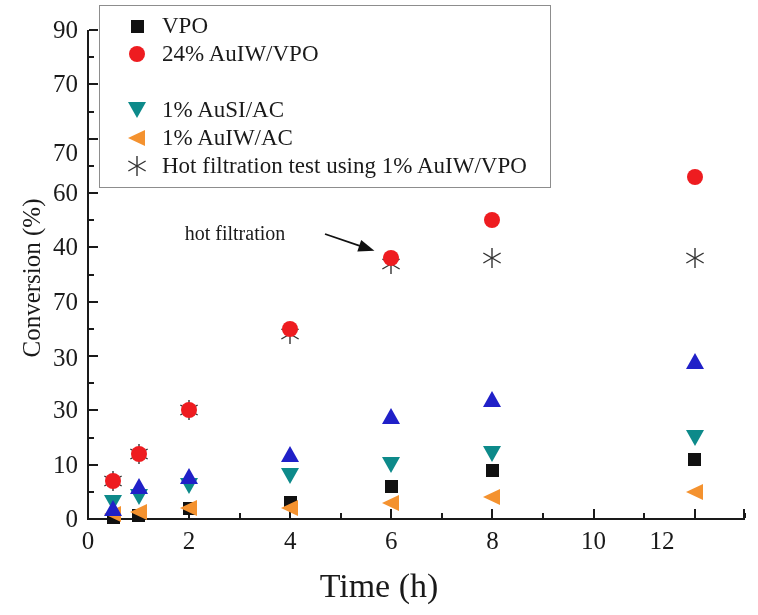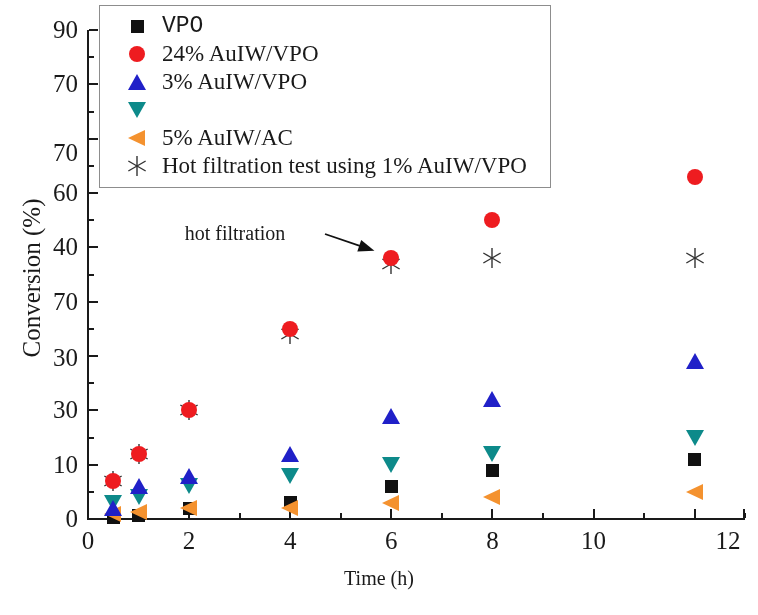--- a/index.html
+++ b/index.html
@@ -14,21 +14,21 @@
 
   .tick{position:absolute;background:#1a1a1a;}
   .xtick-major{width:2px;height:9px;top:509px;}
   .xtick-minor{width:2px;height:5px;top:513px;}
   .ytick-major{height:2px;width:9px;left:89px;}
   .ytick-minor{height:2px;width:5px;left:89px;}
 
   .xlab{position:absolute;top:527px;font-size:25px;line-height:28px;text-align:center;width:60px;}
   .ylab{position:absolute;font-size:25px;line-height:28px;text-align:right;width:60px;}
 
-  #x-title{position:absolute;left:0;top:567px;width:758px;text-align:center;font-size:20px;}
+  #x-title{position:absolute;left:0;top:567px;width:758px;text-align:center;font-size:34px;}
   #y-title{position:absolute;left:-168px;top:264px;width:400px;text-align:center;font-size:25px;
            transform:rotate(-90deg);transform-origin:center center;}
 
   
   #legend{position:absolute;left:99px;top:5px;width:452px;height:183px;
           border:1.5px solid #8d8d8d;background:#fff;box-sizing:border-box;}
   .leg-row{position:absolute;left:0;height:28px;width:100%;}
   .leg-mark{position:absolute;left:22px;top:0;width:30px;height:28px;}
   .leg-text{position:absolute;left:62px;top:0;font-size:23px;line-height:28px;white-space:nowrap;}
 
@@ -62,21 +62,21 @@
       <div class="xlab" style="left: 159.1px;">2</div>
       <div class="tick xtick-major" style="left: 289.2px;"></div>
       <div class="xlab" style="left: 260.2px;">4</div>
       <div class="tick xtick-major" style="left: 390.3px;"></div>
       <div class="xlab" style="left: 361.3px;">6</div>
       <div class="tick xtick-major" style="left: 491.4px;"></div>
       <div class="xlab" style="left: 462.4px;">8</div>
       <div class="tick xtick-major" style="left: 592.5px;"></div>
       <div class="xlab" style="left: 563.5px;">10</div>
       <div class="tick xtick-major" style="left: 693.6px;"></div>
-      <div class="xlab" style="left: 698px;">12</div>
+      <div class="xlab" style="left: 632px;">12</div>
       <div class="tick xtick-minor" style="left: 137.55px;"></div>
       <div class="tick xtick-minor" style="left: 238.65px;"></div>
       <div class="tick xtick-minor" style="left: 339.75px;"></div>
       <div class="tick xtick-minor" style="left: 440.85px;"></div>
       <div class="tick xtick-minor" style="left: 541.95px;"></div>
       <div class="tick xtick-minor" style="left: 643.05px;"></div>
       <div class="tick xtick-minor" style="left: 744.15px;"></div>
       <div class="tick ytick-major" style="top: 518px;"></div>
       <div class="ylab" style="top: 505px; left: 18px;">0</div>
       <div class="tick ytick-major" style="top: 463.67px;"></div>
@@ -220,48 +220,43 @@
       <svg width="73.43" height="40.865999999999985" viewBox="0 0 73.43 40.865999999999985" style="position: absolute; left: 312.705px; top: 222.484px;">
         <line x1="12" y1="12" x2="51.965767640201534" y2="25.636711248627115" stroke="#111" stroke-width="1.8"></line>
         <polygon points="61.43000000000001,28.865999999999985 48.2,18.0 44.3,29.4" fill="#111"></polygon>
       </svg>
     </div>
 
   <div id="x-title">Time (h)</div>
   <div id="y-title">Conversion (%)</div>
 
   <div id="legend">
-      <div class="leg-row" style="top: 6px; font-family: Liberation Mono, monospace;">
+      <div class="leg-row" style="top: 6px;">
         <div class="leg-mark">
           <div class="mk mk-square" style="background: rgb(17, 17, 17); left: 15px; top: 14px;"></div>
         </div>
         <div class="leg-text">VPO</div>
       </div>
       <div class="leg-row" style="top: 34px;">
         <div class="leg-mark">
           <div class="mk mk-circle" style="background: rgb(238, 28, 32); left: 15px; top: 14px;"></div>
         </div>
         <div class="leg-text">24% AuIW/VPO</div>
       </div>
-      <div class="leg-row" style="top: 62px;">
-        <div class="leg-mark">
-          <div class="mk mk-tri-up" style="border-bottom-color: rgb(32, 32, 200); left: 15px; top: 14px;"></div>
-        </div>
-        <div class="leg-text">3% AuIW/VPO</div>
-      </div>
       <div class="leg-row" style="top: 90px;">
         <div class="leg-mark">
           <div class="mk mk-tri-down" style="border-top-color: rgb(13, 138, 138); left: 15px; top: 14px;"></div>
         </div>
+        <div class="leg-text">1% AuSI/AC</div>
       </div>
       <div class="leg-row" style="top: 118px;">
         <div class="leg-mark">
           <div class="mk mk-tri-left" style="border-right-color: rgb(244, 146, 47); left: 15px; top: 14px;"></div>
         </div>
-        <div class="leg-text">5% AuIW/AC</div>
+        <div class="leg-text">1% AuIW/AC</div>
       </div>
       <div class="leg-row" style="top: 146px;">
         <div class="leg-mark">
           <div class="mk mk-aster" style="left: 15px; top: 14px;"><svg width="22" height="22" viewBox="0 0 22 22">
               <line x1="11" y1="11" x2="19.66" y2="16.00" stroke="#333333" stroke-width="1.4"></line>
               <line x1="11" y1="11" x2="11.00" y2="21.00" stroke="#333333" stroke-width="1.4"></line>
               <line x1="11" y1="11" x2="2.34" y2="16.00" stroke="#333333" stroke-width="1.4"></line>
               <line x1="11" y1="11" x2="2.34" y2="6.00" stroke="#333333" stroke-width="1.4"></line>
               <line x1="11" y1="11" x2="11.00" y2="1.00" stroke="#333333" stroke-width="1.4"></line>
               <line x1="11" y1="11" x2="19.66" y2="6.00" stroke="#333333" stroke-width="1.4"></line>

